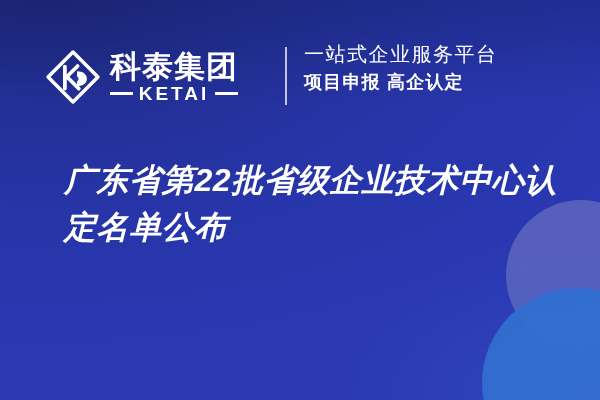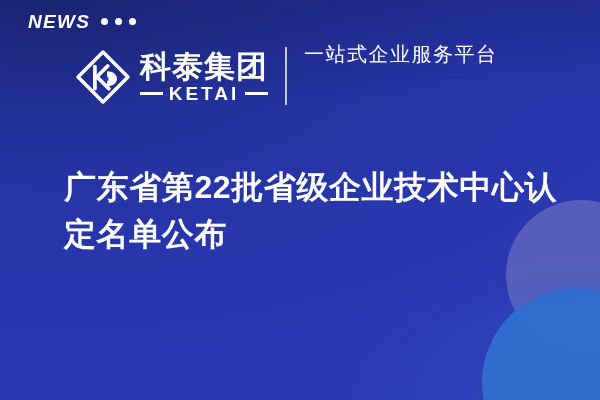--- a/index.html
+++ b/index.html
@@ -85,21 +85,21 @@
   .dot {
     width: 7px;
     height: 7px;
     border-radius: 50%;
     background: #ffffff;
   }
 
   
   .logo-band {
     position: absolute;
-    left: 74px;
+    left: 44px;
     top: 44px;
     display: flex;
     align-items: center;
     height: 66px;
   }
   .logo-mark {
     width: 58px;
     height: 58px;
     flex: 0 0 58px;
     display: block;
@@ -171,48 +171,41 @@
     letter-spacing: 1.2px;
     line-height: 1.35;
     margin-top: 4px;
     white-space: nowrap;
   }
 
   
   .headline {
     position: absolute;
     left: 64px;
-    top: 164px;
+    top: 157px;
     width: 505px;
     color: #ffffff;
     font-size: 32px;
     font-weight: bold;
     letter-spacing: 0.6px;
     line-height: 1.46;
+    font-style: italic;
   }
 </style>
 </head>
 <body>
 
 <div id="banner">
 
   <div class="bg-base"></div>
   <div class="circle-lavender"></div>
   <div class="circle-bright"></div>
   <div class="bg-wash"></div>
   <div class="grain"></div>
 
-  <div class="eyebrow">
-    <span class="eyebrow-text">NEWS</span>
-    <span class="dots">
-      <span class="dot"></span>
-      <span class="dot"></span>
-      <span class="dot"></span>
-    </span>
-  </div>
 
   <div class="logo-band">
     <svg class="logo-mark" viewBox="0 0 100 100">
       <g fill="none" stroke="#ffffff" stroke-width="6" stroke-linejoin="round" stroke-linecap="round">
         <path d="M50 7 L93 50 L50 93 L7 50 Z" transform="rotate(0 50 50)" stroke-width="6"></path>
       </g>
       <g fill="none" stroke="#ffffff" stroke-width="6.5" stroke-linecap="round" stroke-linejoin="round">
         <path d="M36 32 L36 70"></path>
         <path d="M36 53 L58 31"></path>
         <path d="M40 50 L60 70"></path>
@@ -229,17 +222,18 @@
         <span class="brand-en">KETAI</span>
         <span class="brand-rule"></span>
       </div>
     </div>
   </div>
 
   <div class="divider"></div>
 
   <div class="tagline">
     <div class="tagline-main">一站式企业服务平台</div>
+    <div class="tagline-sub">项目申报 高企认定</div>
   </div>
 
   <div class="headline">广东省第22批省级企业技术中心认定名单公布</div>
 
 </div>
 
 </body></html>

